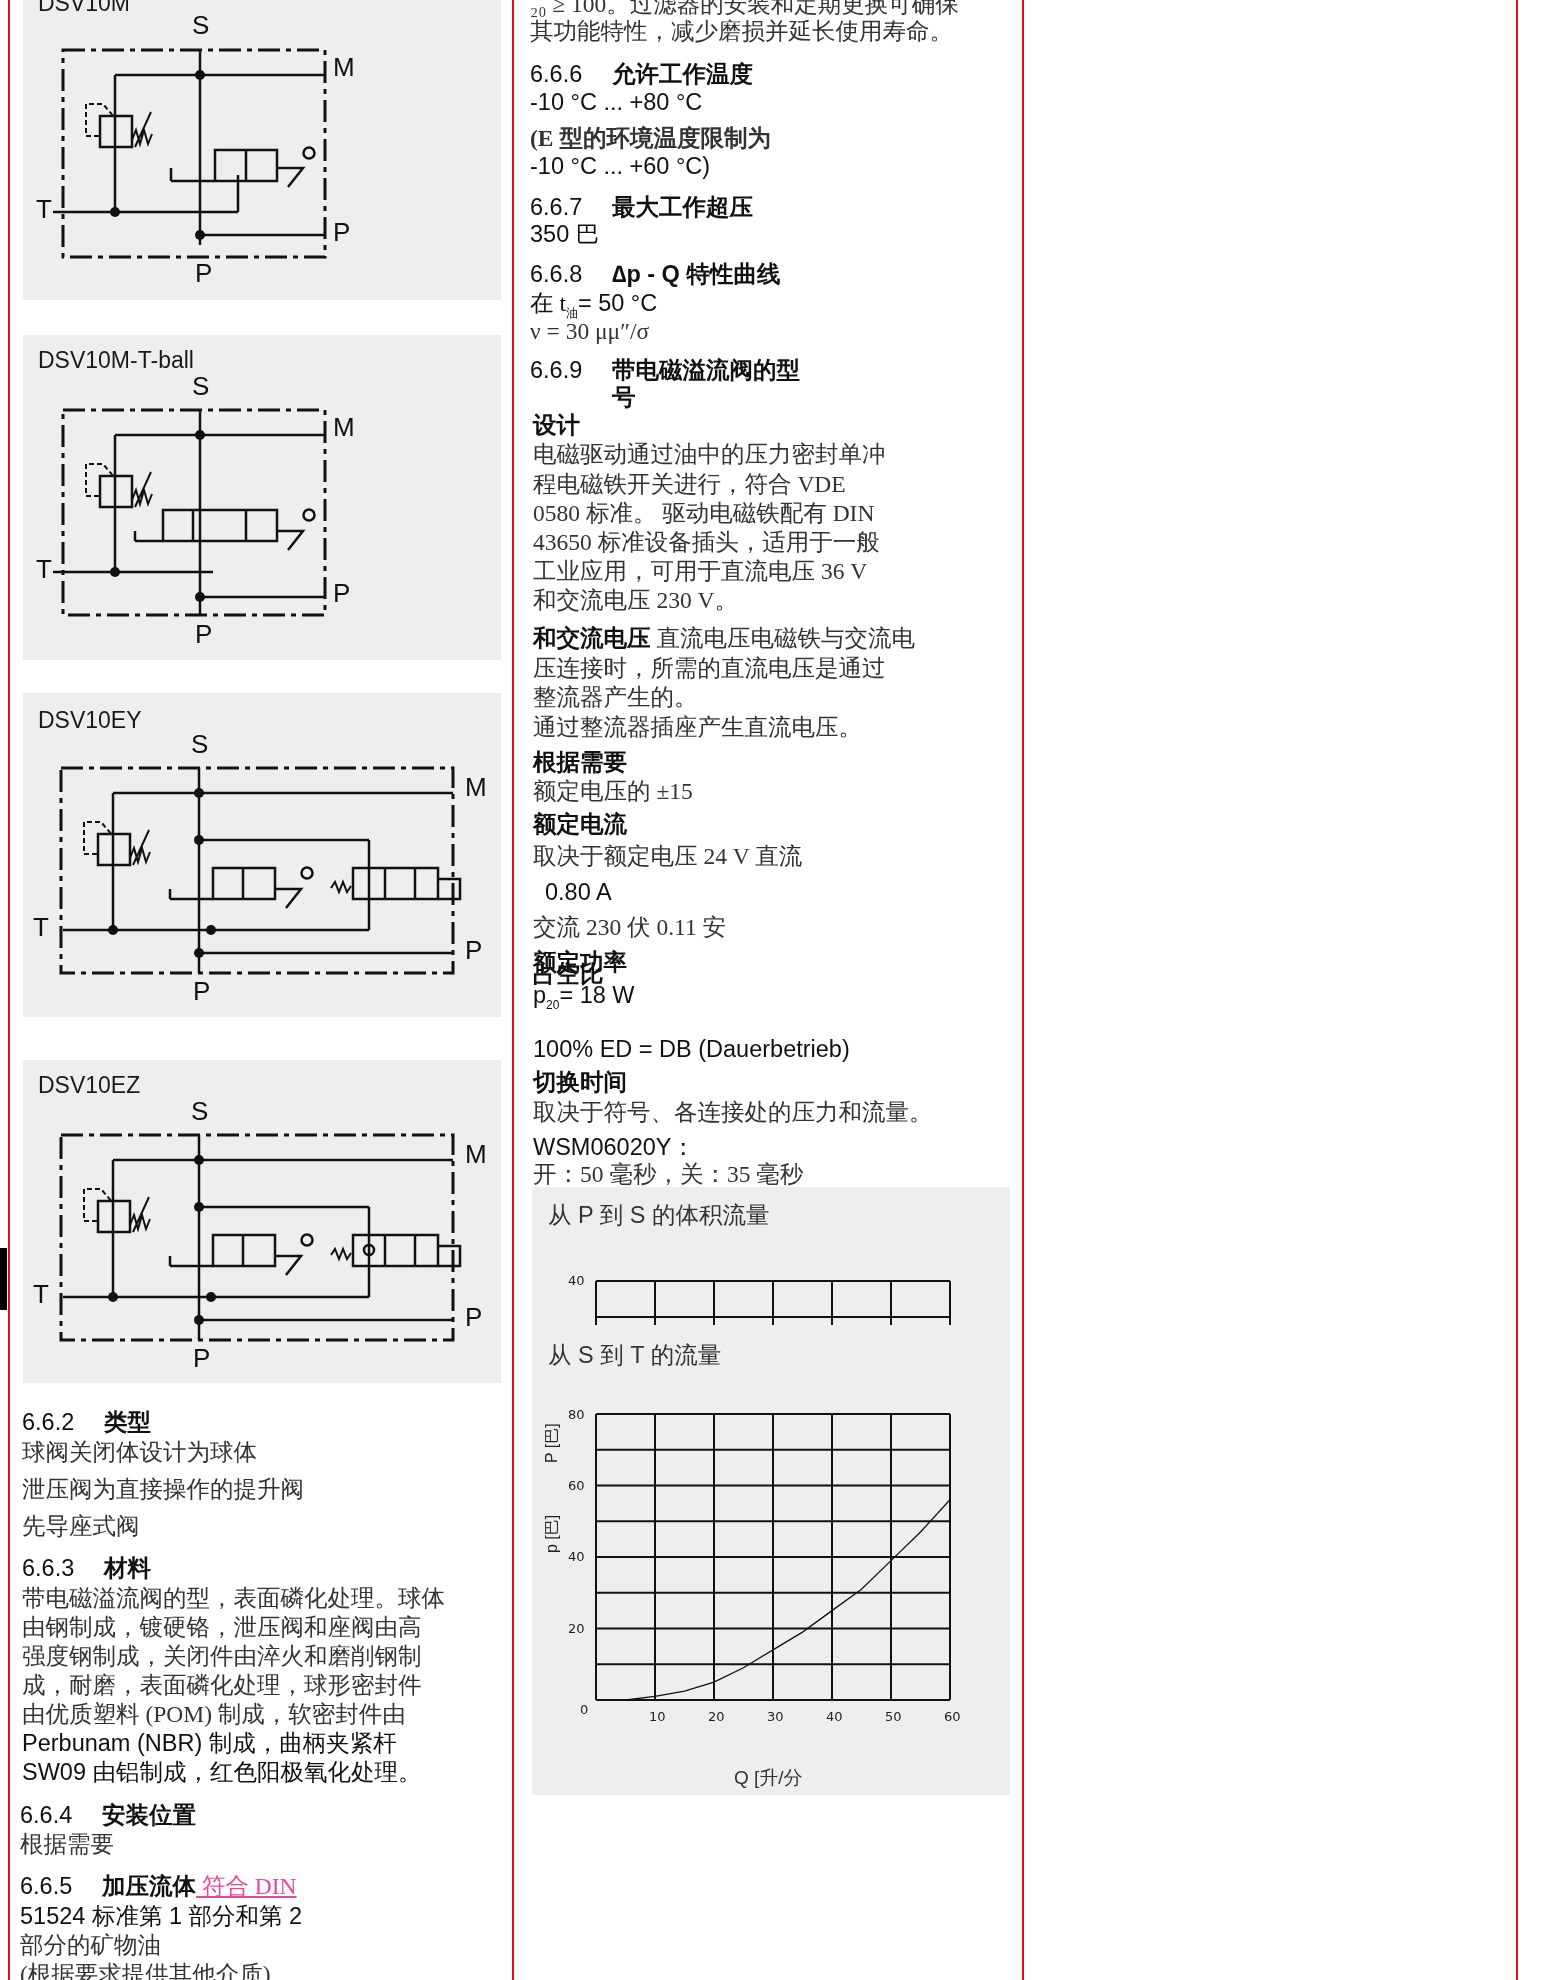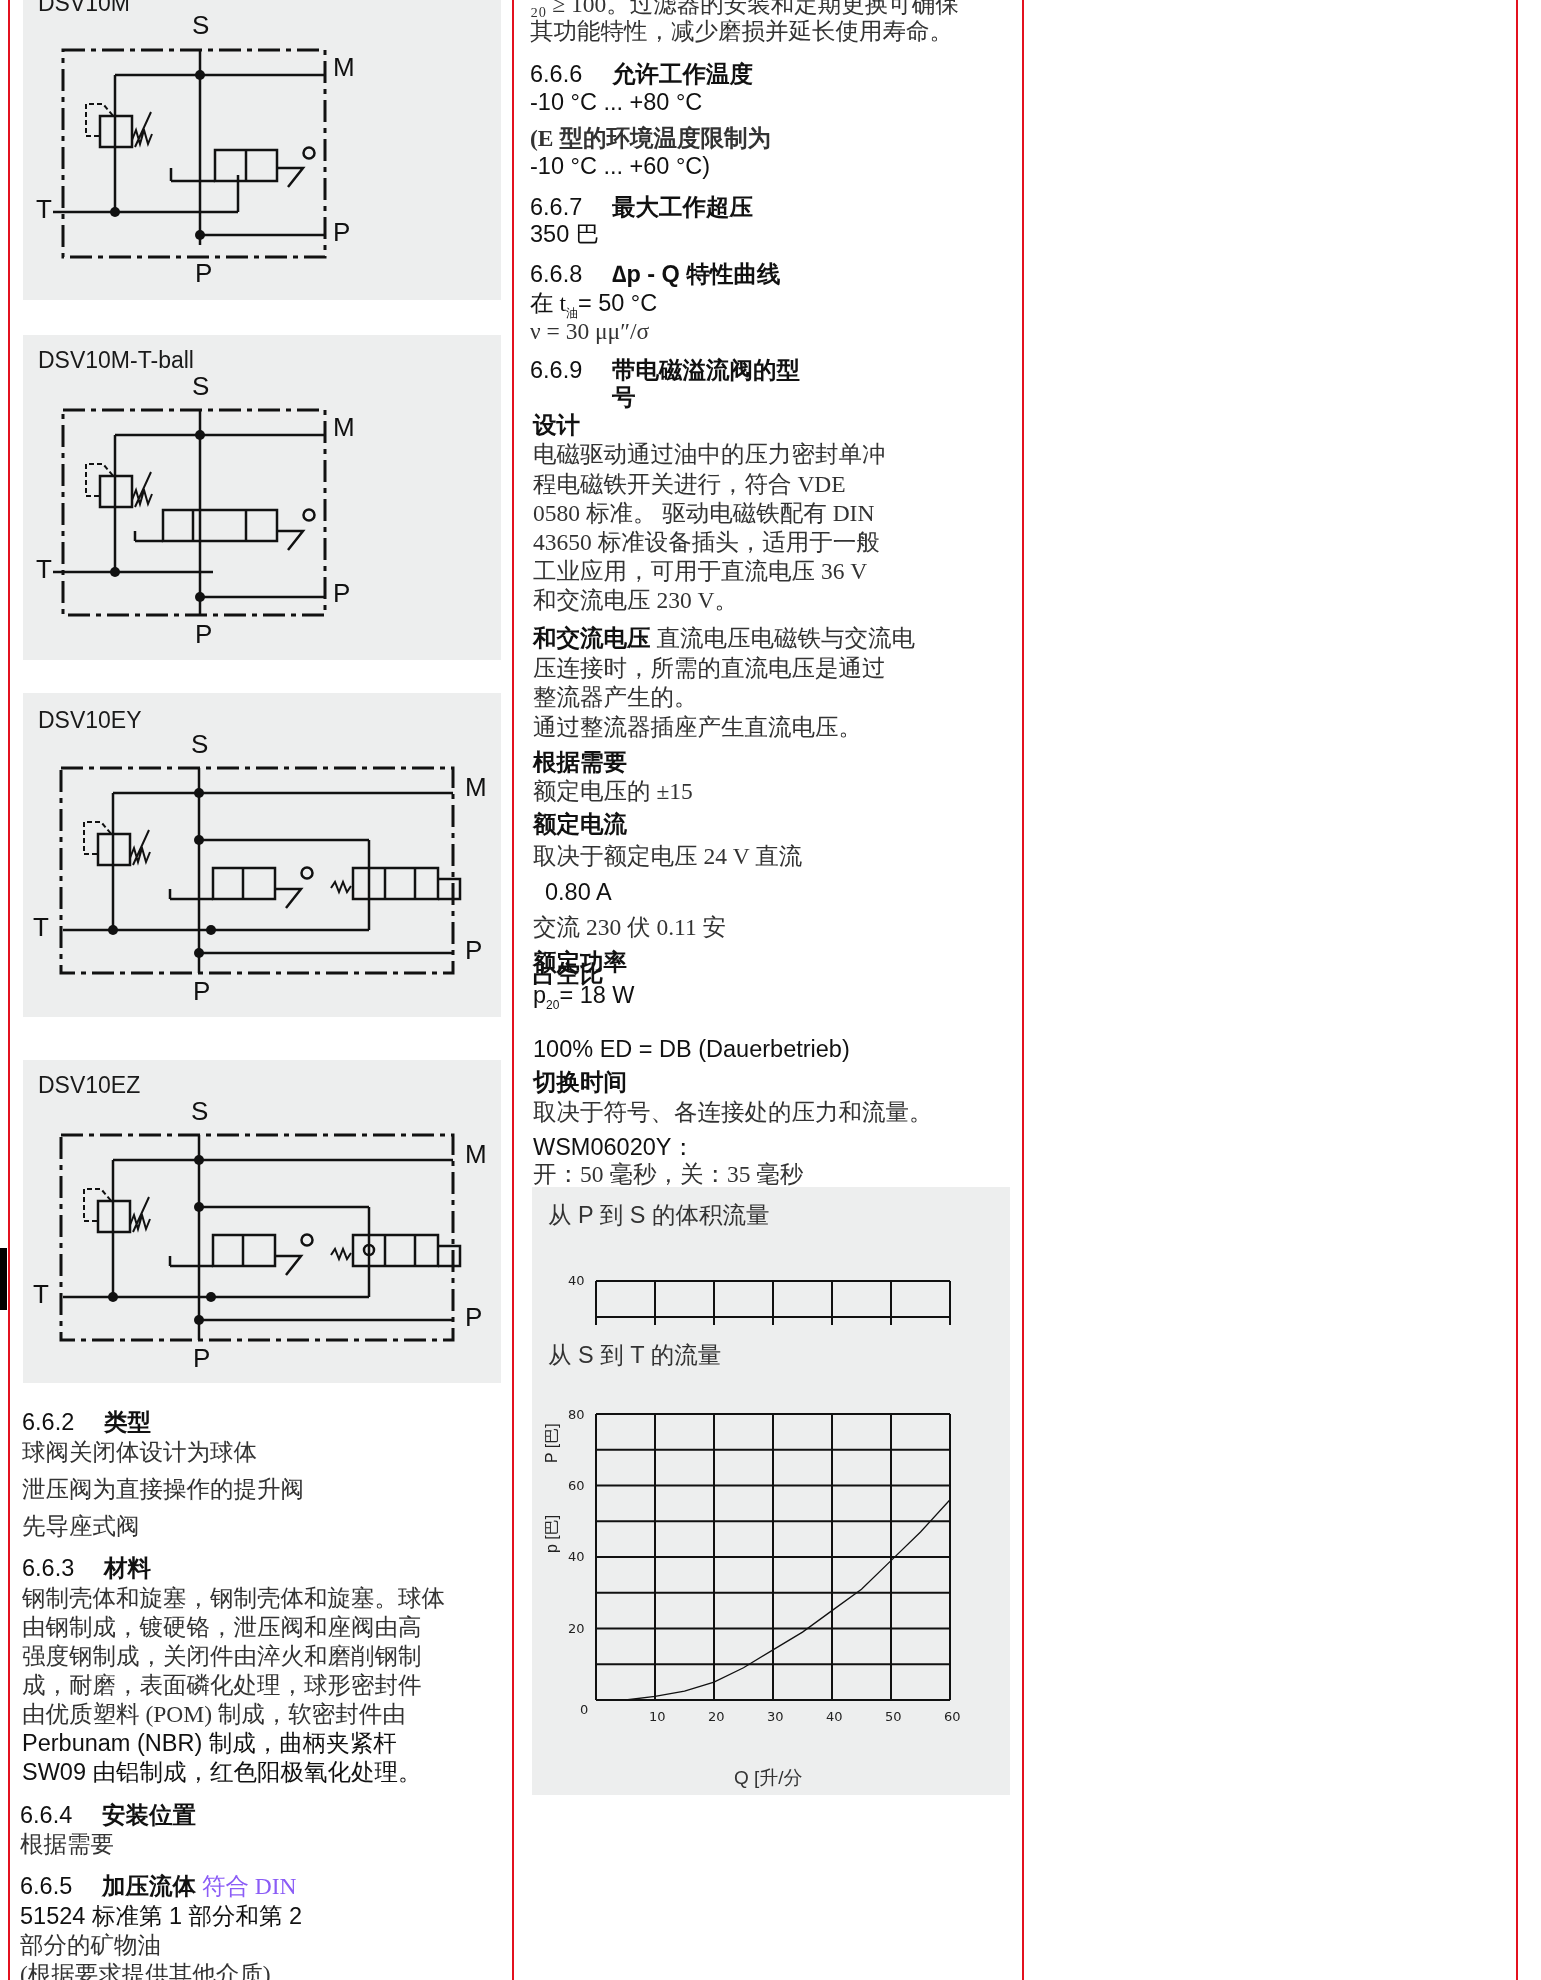--- a/index.html
+++ b/index.html
@@ -193,35 +193,35 @@
 <div class="h" style="left:22px;top:1408px;">
   <span class="num">6.6.2</span><b>类型</b>
 </div>
 <div class="txt serif" style="left:22px;top:1438px;">球阀关闭体设计为球体</div>
 <div class="txt serif" style="left:22px;top:1475px;">泄压阀为直接操作的提升阀</div>
 <div class="txt serif" style="left:22px;top:1512px;">先导座式阀</div>
 
 <div class="h" style="left:22px;top:1554px;">
   <span class="num">6.6.3</span><b>材料</b>
 </div>
-<div class="txt serif" style="left:22px;top:1584px;">钢制壳体和旋塞，钢制壳体和旋塞。球体</div>
+<div class="txt serif" style="left:22px;top:1584px;">带电磁溢流阀的型，表面磷化处理。球体</div>
 <div class="txt serif" style="left:22px;top:1613px;">由钢制成，镀硬铬，泄压阀和座阀由高</div>
 <div class="txt serif" style="left:22px;top:1642px;">强度钢制成，关闭件由淬火和磨削钢制</div>
 <div class="txt serif" style="left:22px;top:1671px;">成，耐磨，表面磷化处理，球形密封件</div>
 <div class="txt serif" style="left:22px;top:1700px;">由优质塑料 (POM) 制成，软密封件由</div>
 <div class="txt dark" style="left:22px;top:1729px;">Perbunam (NBR) 制成，曲柄夹紧杆</div>
 <div class="txt dark" style="left:22px;top:1758px;">SW09 由铝制成，红色阳极氧化处理。</div>
 
 <div class="h" style="left:20px;top:1801px;">
   <span class="num">6.6.4</span><b>安装位置</b>
 </div>
 <div class="txt serif" style="left:20px;top:1830px;">根据需要</div>
 
 <div class="h" style="left:20px;top:1872px;">
-  <span class="num">6.6.5</span><b>加压流体</b><span class="serif" style="color:#8b5cf6;"> 符合 DIN</span>
+  <span class="num">6.6.5</span><b>加压流体</b><span class="serif" style="color:#ec4899;text-decoration:underline;"> 符合 DIN</span>
 </div>
 <div class="txt dark" style="left:20px;top:1902px;">51524 标准第 1 部分和第 2</div>
 <div class="txt serif" style="left:20px;top:1931px;">部分的矿物油</div>
 <div class="txt serif" style="left:20px;top:1960px;">(根据要求提供其他介质)</div>
 
 <div class="txt serif" style="left:530px;top:-10px;">₂₀ ≥ 100。过滤器的安装和定期更换可确保</div>
 <div class="txt serif" style="left:530px;top:17px;">其功能特性，减少磨损并延长使用寿命。</div>
 
 <div class="h" style="left:530px;top:60px;">
   <span class="num">6.6.6</span><b>允许工作温度</b>

